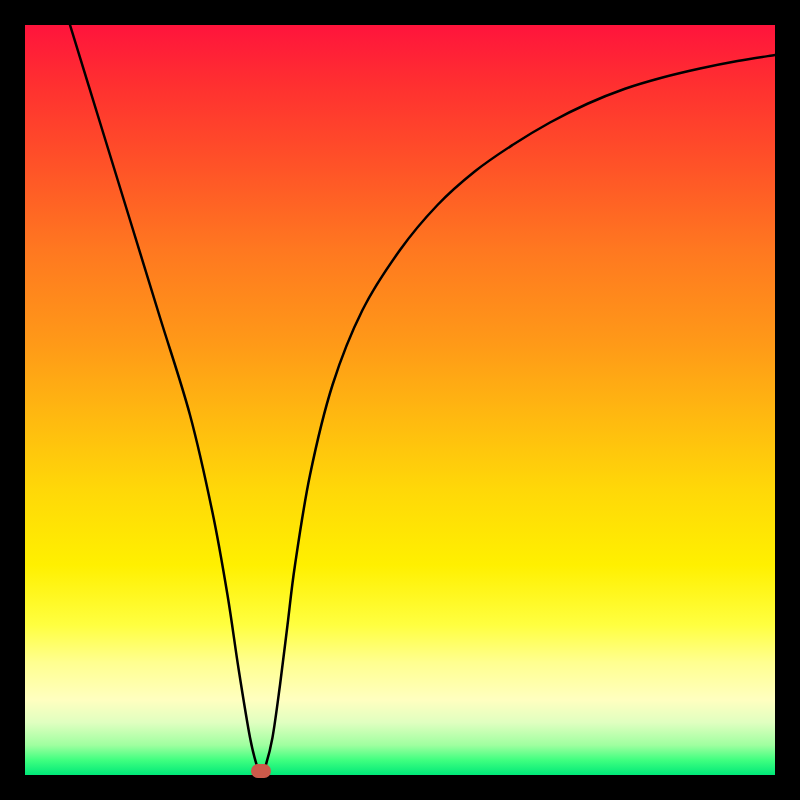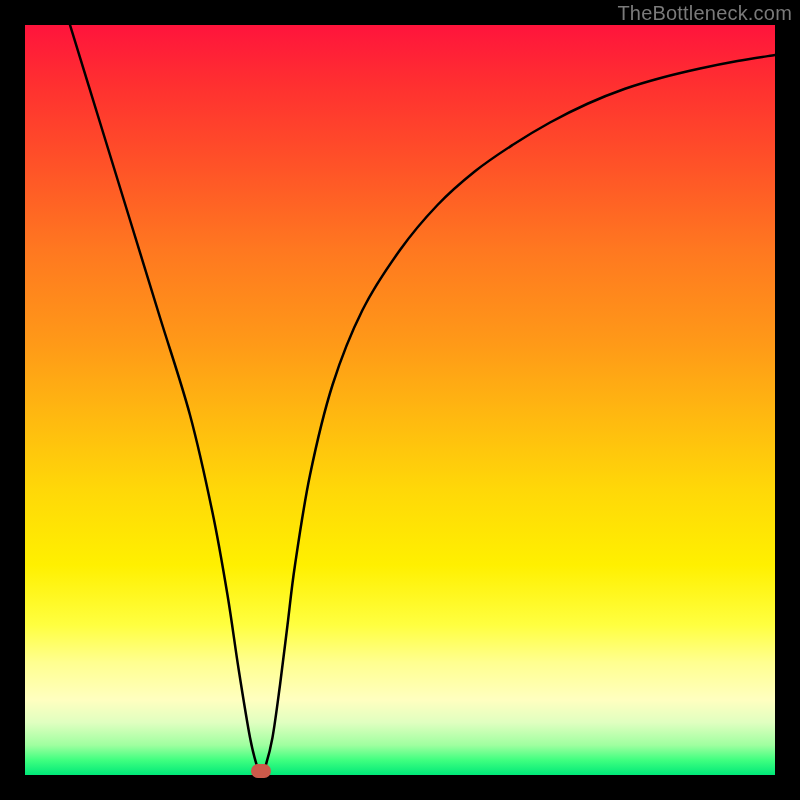--- a/index.html
+++ b/index.html
@@ -59,19 +59,18 @@
     background: #cc5a4a;
     border-radius: 7px;
     z-index: 6;
     transform: translate(-50%, -50%);
   }
 </style>
 </head>
 <body>
 
 <div class="frame">
-  <div class="watermark">TheBottleneck.com</div>
   <div class="plot-area"></div>
   <svg class="curve-svg" viewBox="0 0 750 750" preserveAspectRatio="none">
     <path id="curve-path" fill="none" stroke="#000" stroke-width="2.5" stroke-linejoin="round" stroke-linecap="round" d="M 45.00 0.00 C 50.00 16.25, 65.00 65.00, 75.00 97.50 C 85.00 130.00, 95.00 162.50, 105.00 195.00 C 115.00 227.50, 125.00 260.00, 135.00 292.50 C 145.00 325.00, 156.25 357.50, 165.00 390.00 C 173.75 422.50, 181.25 457.50, 187.50 487.50 C 193.75 517.50, 198.13 543.75, 202.50 570.00 C 206.88 596.25, 210.00 621.25, 213.75 645.00 C 217.50 668.75, 221.88 696.25, 225.00 712.50 C 228.13 728.75, 230.63 736.88, 232.50 742.50 C 234.38 748.13, 235.00 746.25, 236.25 746.25 C 237.50 746.25, 238.13 748.13, 240.00 742.50 C 241.88 736.88, 245.00 726.25, 247.50 712.50 C 250.00 698.75, 252.50 678.75, 255.00 660.00 C 257.50 641.25, 260.00 620.00, 262.50 600.00 C 265.00 580.00, 266.25 565.00, 270.00 540.00 C 273.75 515.00, 278.75 480.00, 285.00 450.00 C 291.25 420.00, 298.75 387.50, 307.50 360.00 C 316.25 332.50, 326.25 307.50, 337.50 285.00 C 348.75 262.50, 362.50 242.50, 375.00 225.00 C 387.50 207.50, 400.00 193.13, 412.50 180.00 C 425.00 166.88, 437.50 156.25, 450.00 146.25 C 462.50 136.25, 475.00 128.13, 487.50 120.00 C 500.00 111.88, 512.50 104.38, 525.00 97.50 C 537.50 90.63, 550.00 84.38, 562.50 78.75 C 575.00 73.13, 587.50 68.13, 600.00 63.75 C 612.50 59.38, 625.00 55.88, 637.50 52.50 C 650.00 49.13, 662.50 46.25, 675.00 43.50 C 687.50 40.75, 700.00 38.25, 712.50 36.00 C 725.00 33.75, 743.75 31.00, 750.00 30.00"></path>
   </svg>
   <div id="marker" class="marker" style="left: 261.25px; top: 771.25px; background: rgb(204, 90, 74);"></div>
 </div>
 
 </body></html>

